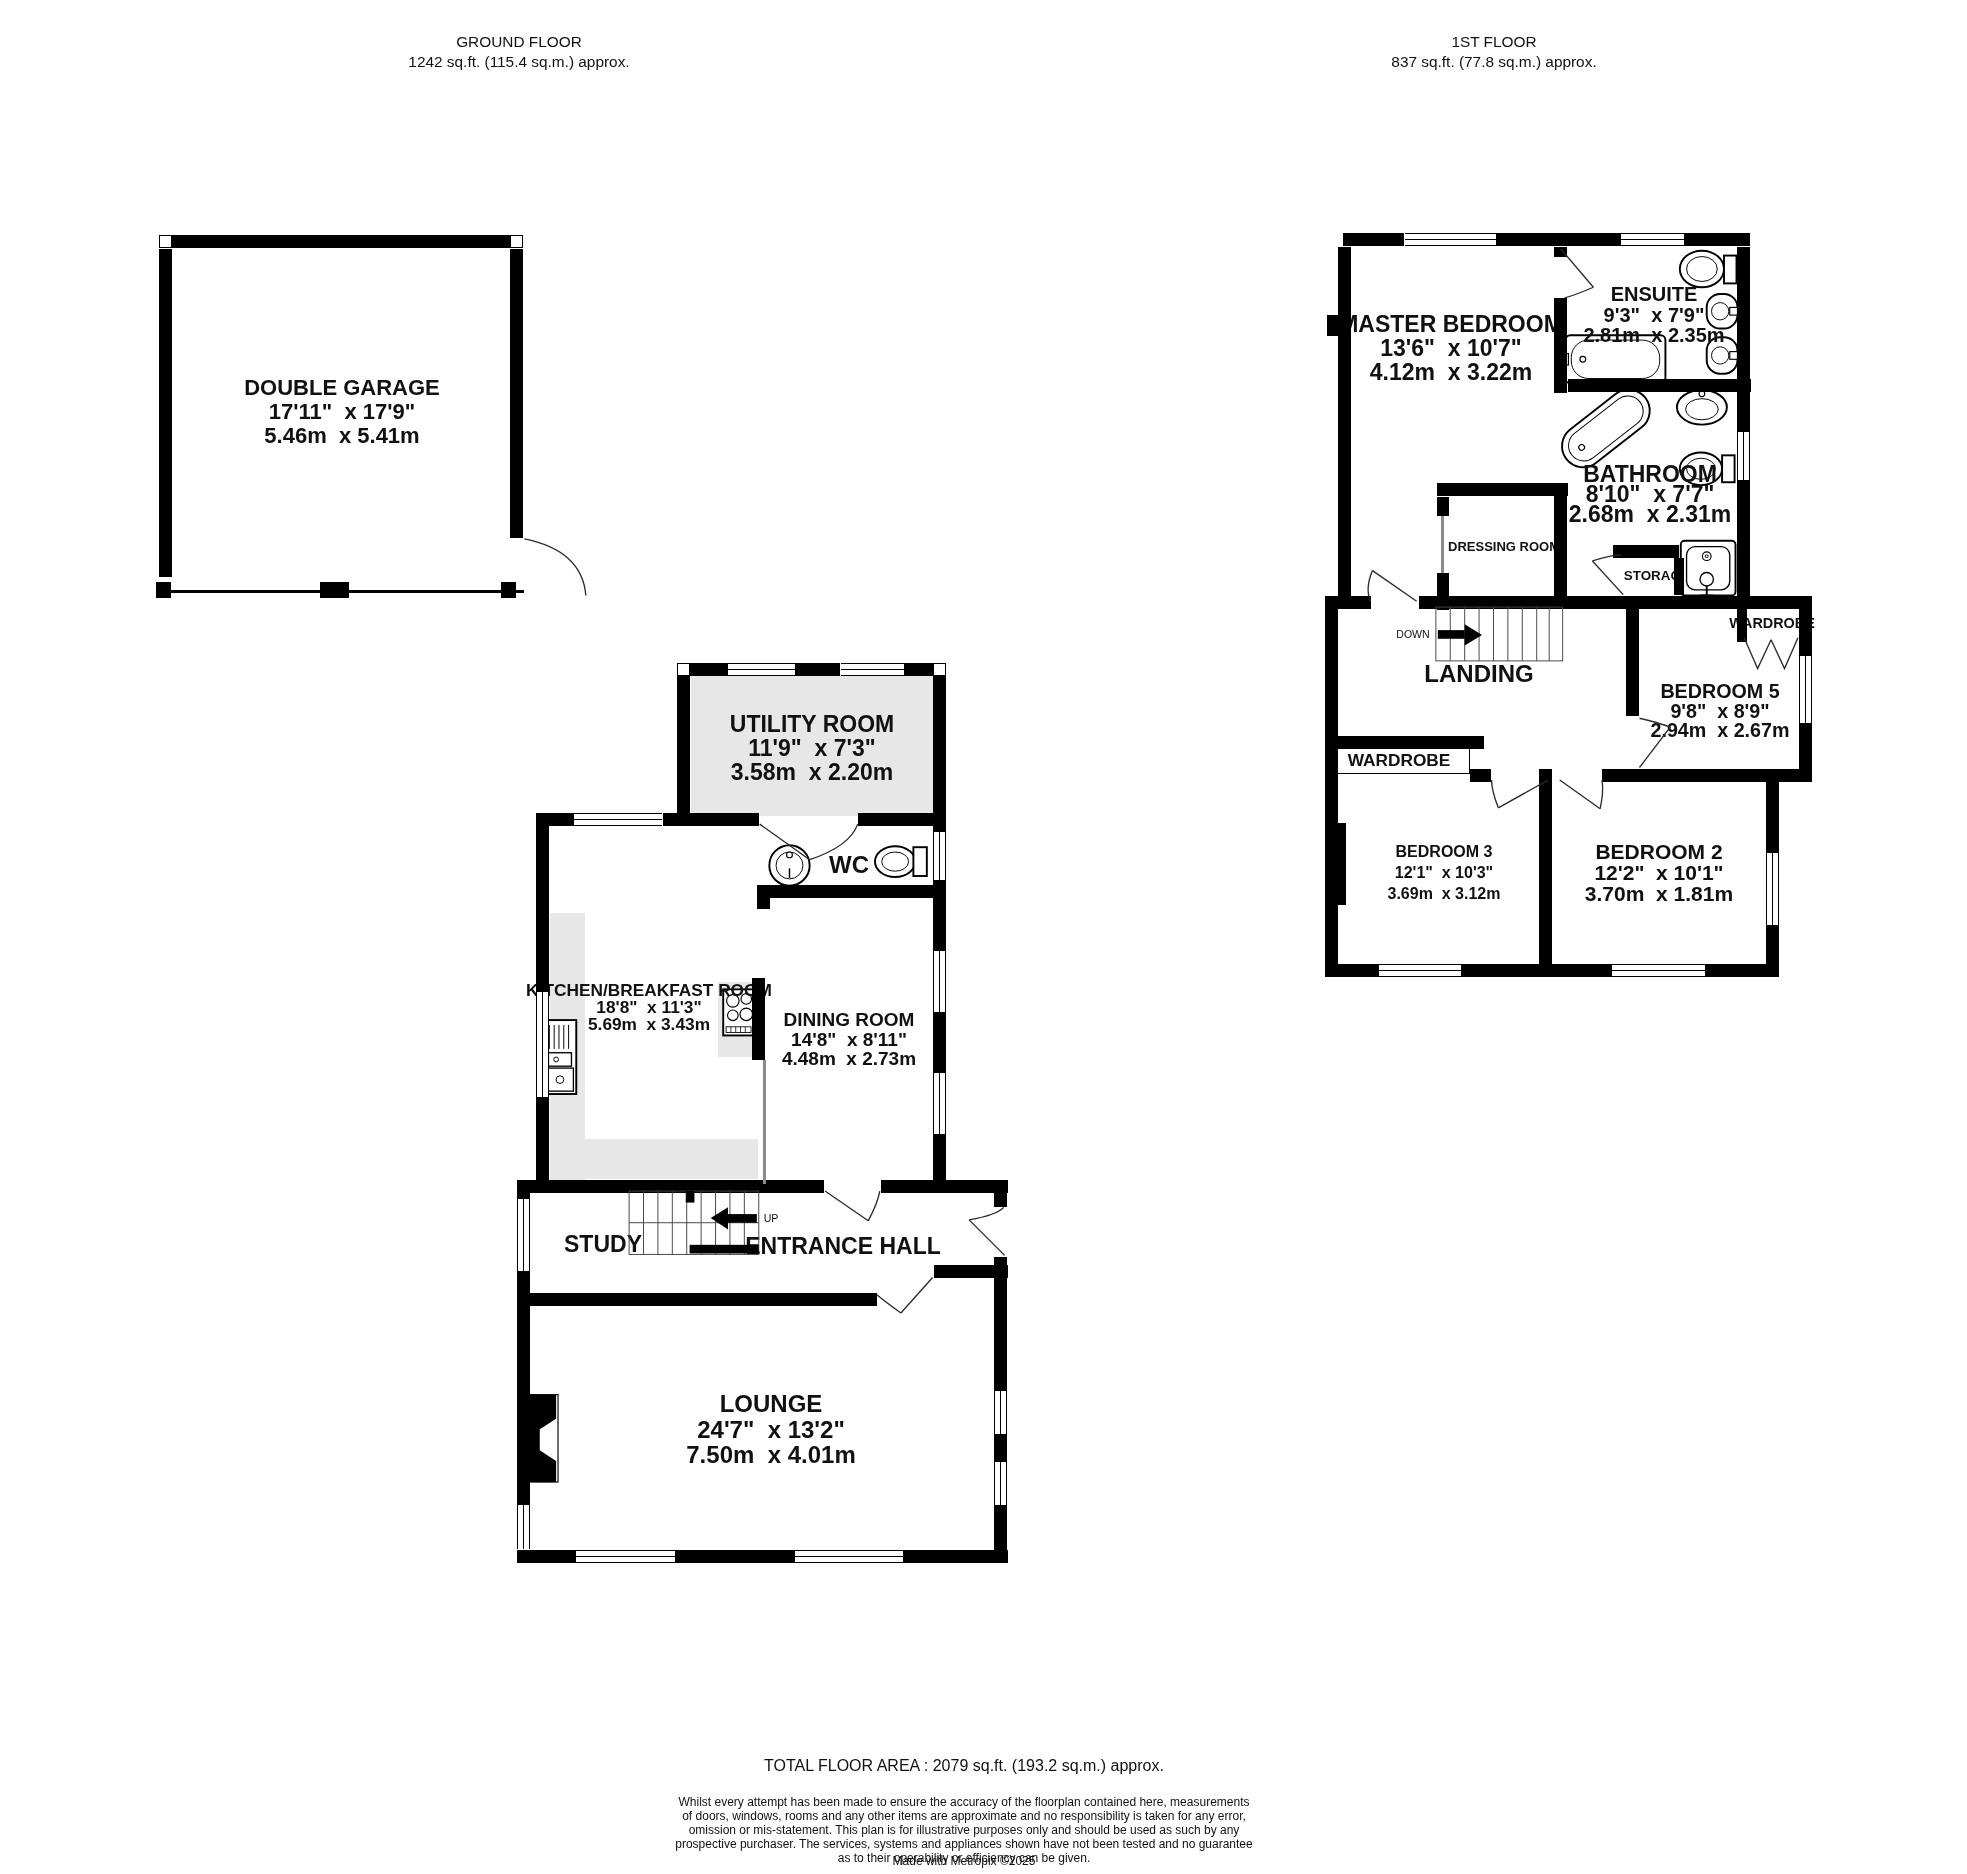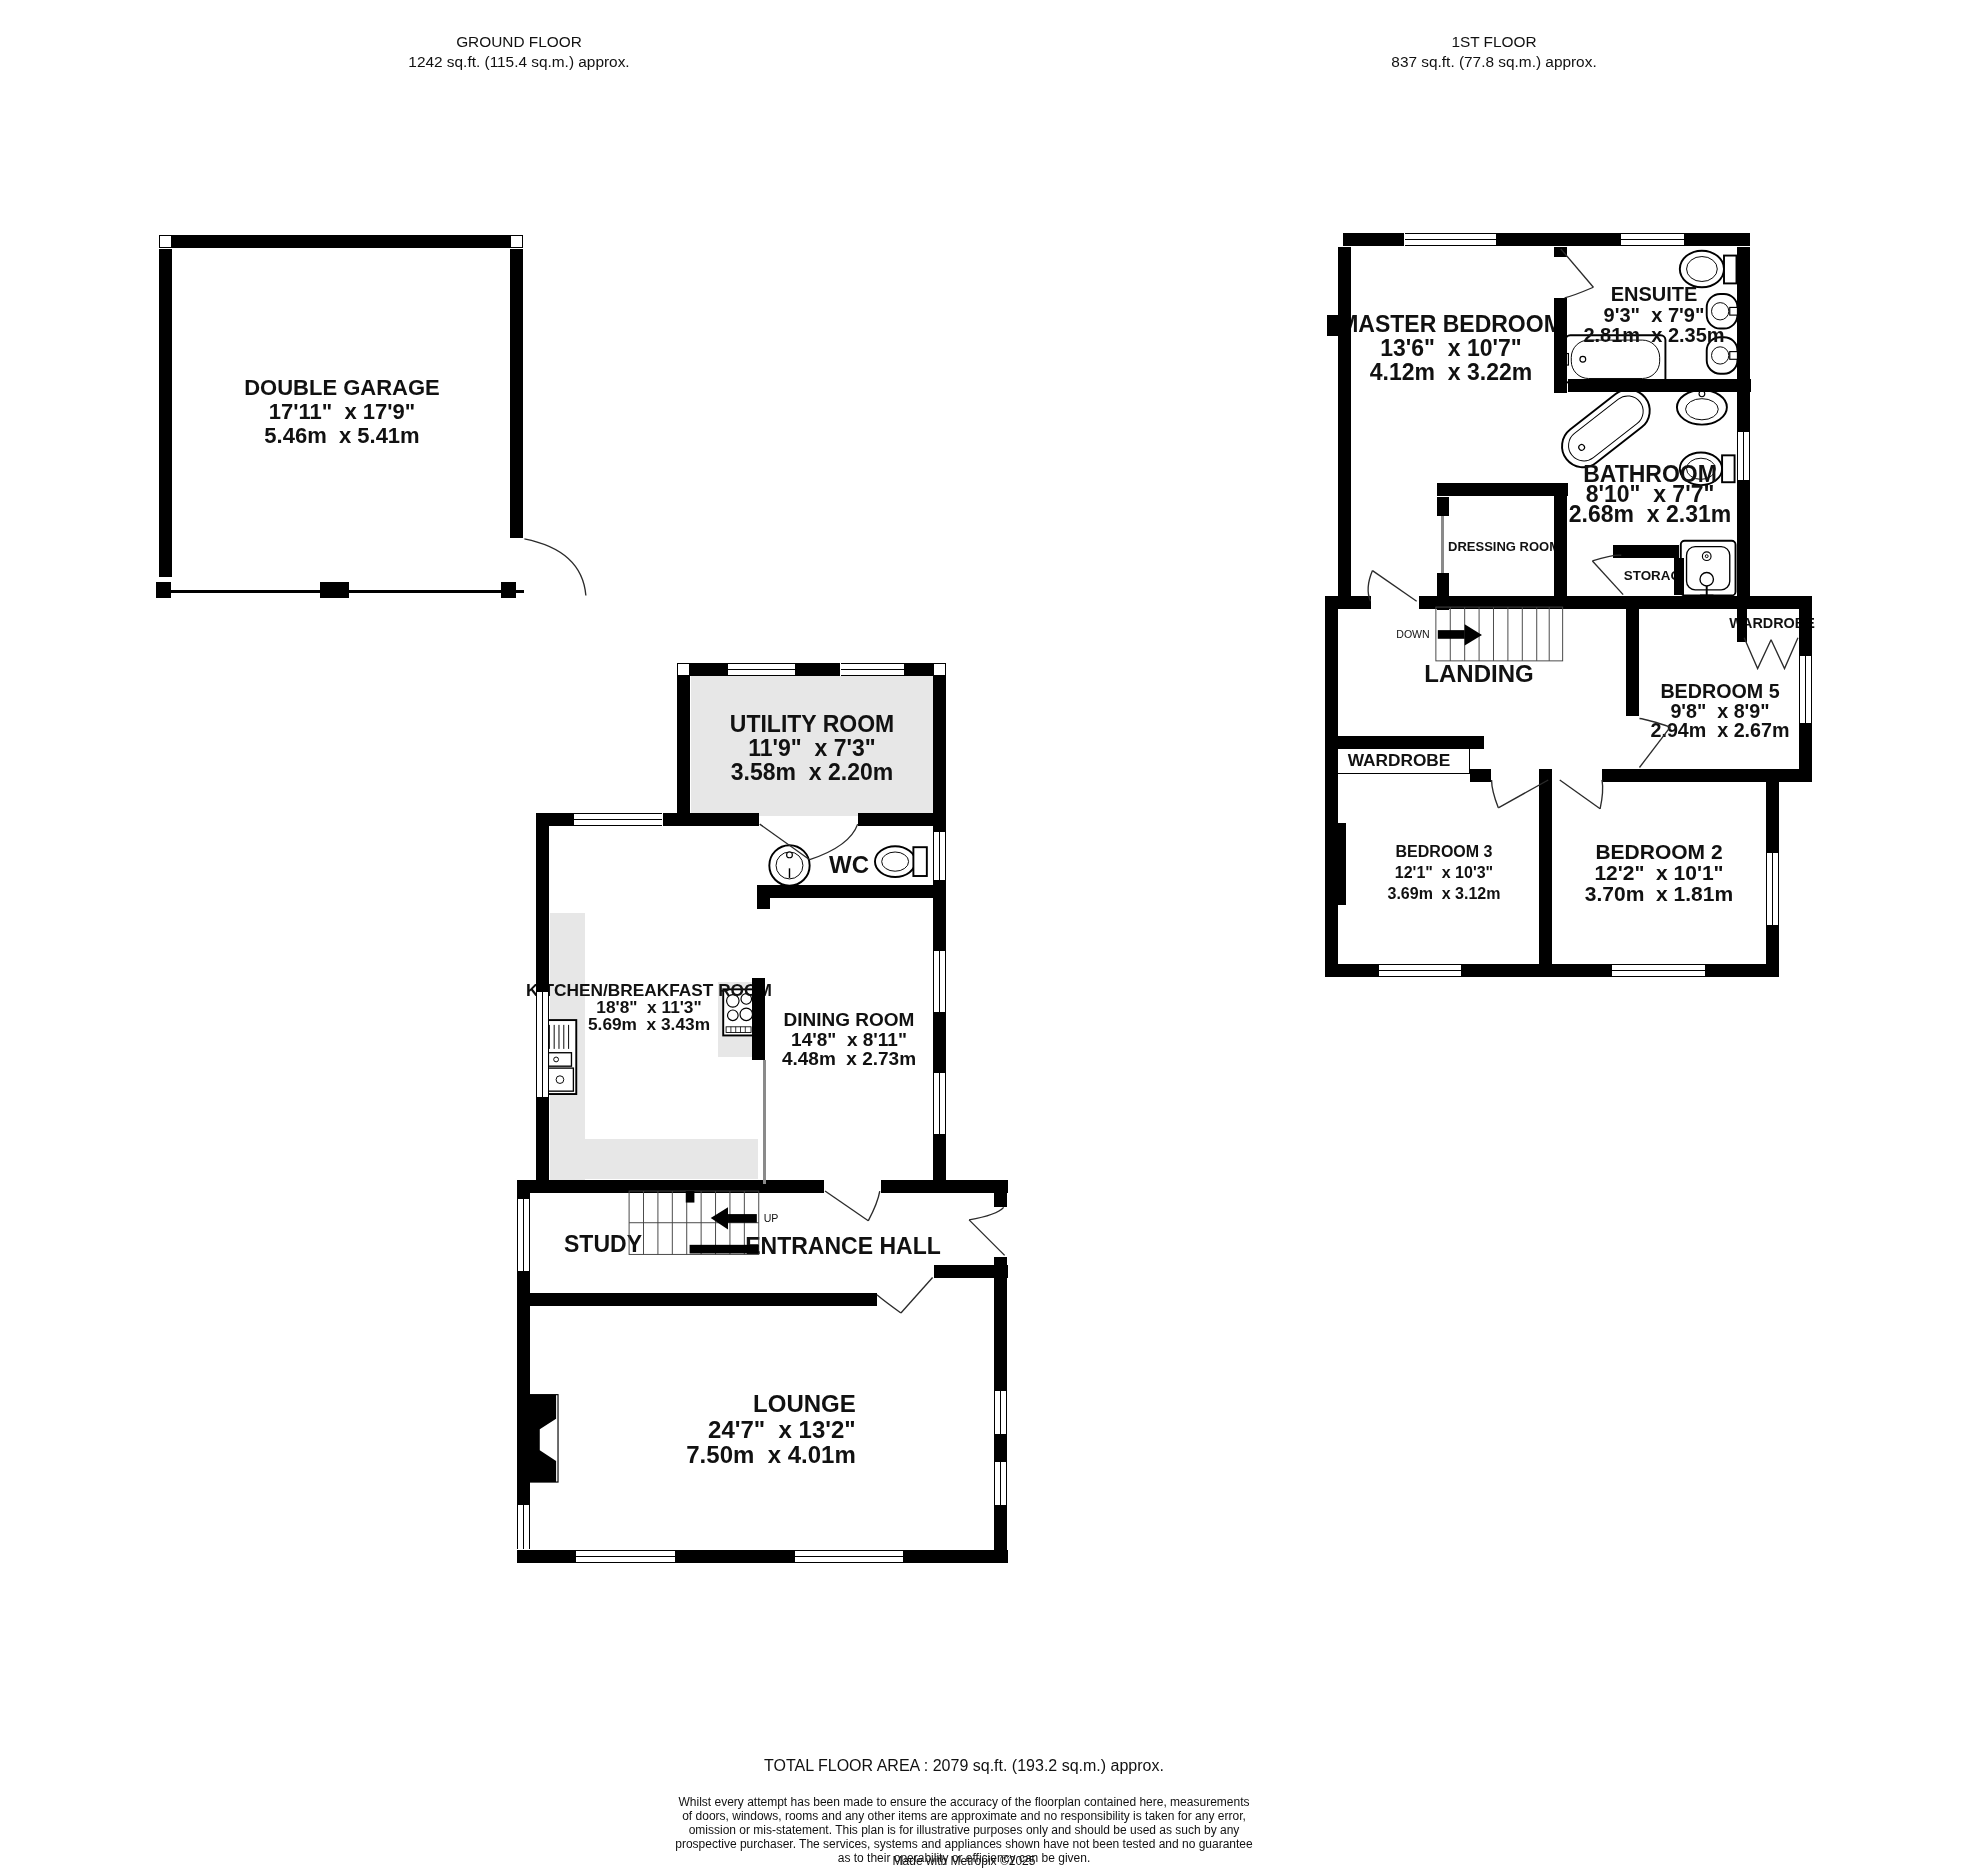--- a/index.html
+++ b/index.html
@@ -166,21 +166,21 @@
   <div class="lbl" style="left:649px;top:982px;font-size:17.3px;line-height:17px;">
     <div class="rn">KITCHEN/BREAKFAST ROOM</div>
     <div class="rd">18'8"  x 11'3"</div>
     <div class="rd">5.69m  x 3.43m</div>
   </div>
   <div class="lbl" style="left:849px;top:1010px;font-size:19px;line-height:19.7px;">
     <div class="rn">DINING ROOM</div>
     <div class="rd">14'8"  x 8'11"</div>
     <div class="rd">4.48m  x 2.73m</div>
   </div>
-  <div class="lbl" style="left:771px;top:1391px;font-size:24px;line-height:25.5px;text-align:right;">
+  <div class="lbl" style="left:771px;top:1391px;font-size:24px;line-height:25.5px;">
     <div class="rn">LOUNGE</div>
     <div class="rd">24'7"  x 13'2"</div>
     <div class="rd">7.50m  x 4.01m</div>
   </div>
   <div class="lbl" style="left:849px;top:851px;font-size:24px;">
     <div class="rn">WC</div>
   </div>
   <div class="lbl" style="left:603px;top:1231px;font-size:23px;">
     <div class="rn">STUDY</div>
   </div>

